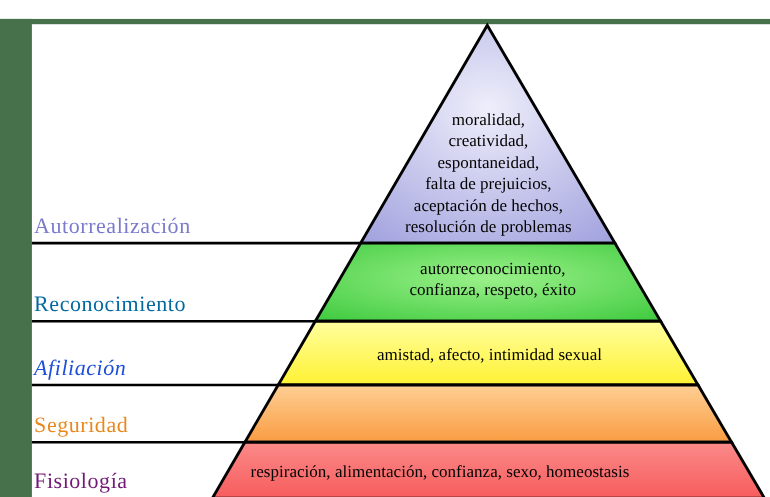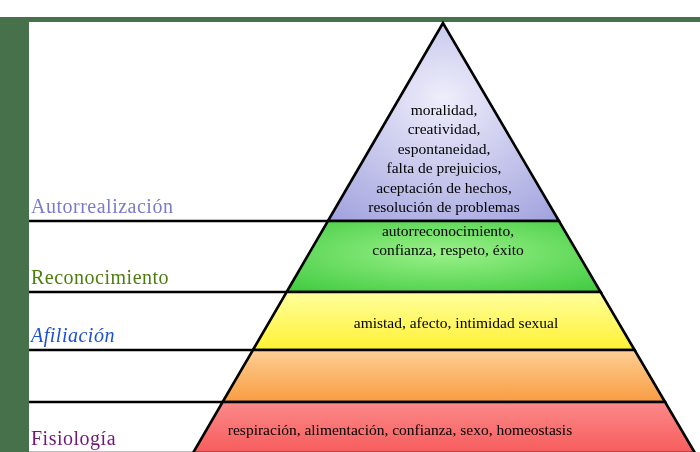--- a/index.html
+++ b/index.html
@@ -87,30 +87,31 @@
     </g>
   </svg>
 
   <div class="band-text" style="left:294px; top:83px; width:300px">moralidad,
 creatividad,
 espontaneidad,
 falta de prejuicios,
 aceptación de hechos,
 resolución de problemas</div>
 
-  <div class="band-text" style="left:268px; top:204px; width:360px">autorreconocimiento,
+  <div class="band-text" style="left:268px; top:218px; width:360px">autorreconocimiento,
 confianza, respeto, éxito</div>
 
-  <div class="band-text" style="left:256px; top:296px; width:400px">amistad, afecto, intimidad sexual</div>
+  <div class="band-text" style="left:245px; top:296px; width:400px">amistad, afecto, intimidad sexual</div>
 
 
   <div class="band-text" style="left:180px; top:403px; width:440px">respiración, alimentación, confianza, sexo, homeostasis</div>
 
   <div class="side-label" style="top: 174px; color: rgb(123, 123, 205);">Autorrealización</div>
 
-  <div class="side-label" style="top: 245px; color: #4d7c0f;">Reconocimiento</div>
+  <div class="side-label" style="top: 245px; color: #0369a1;">Reconocimiento</div>
 
   <div class="side-label" style="top: 303px; color: #1d4ed8; font-style: italic;">Afiliación</div>
 
+  <div class="side-label" style="top: 355px; color: rgb(232, 137, 30);">Seguridad</div>
 
   <div class="side-label" style="top: 406px; color: #701a75;">Fisiología</div>
 
 </div>
 
 </body></html>

